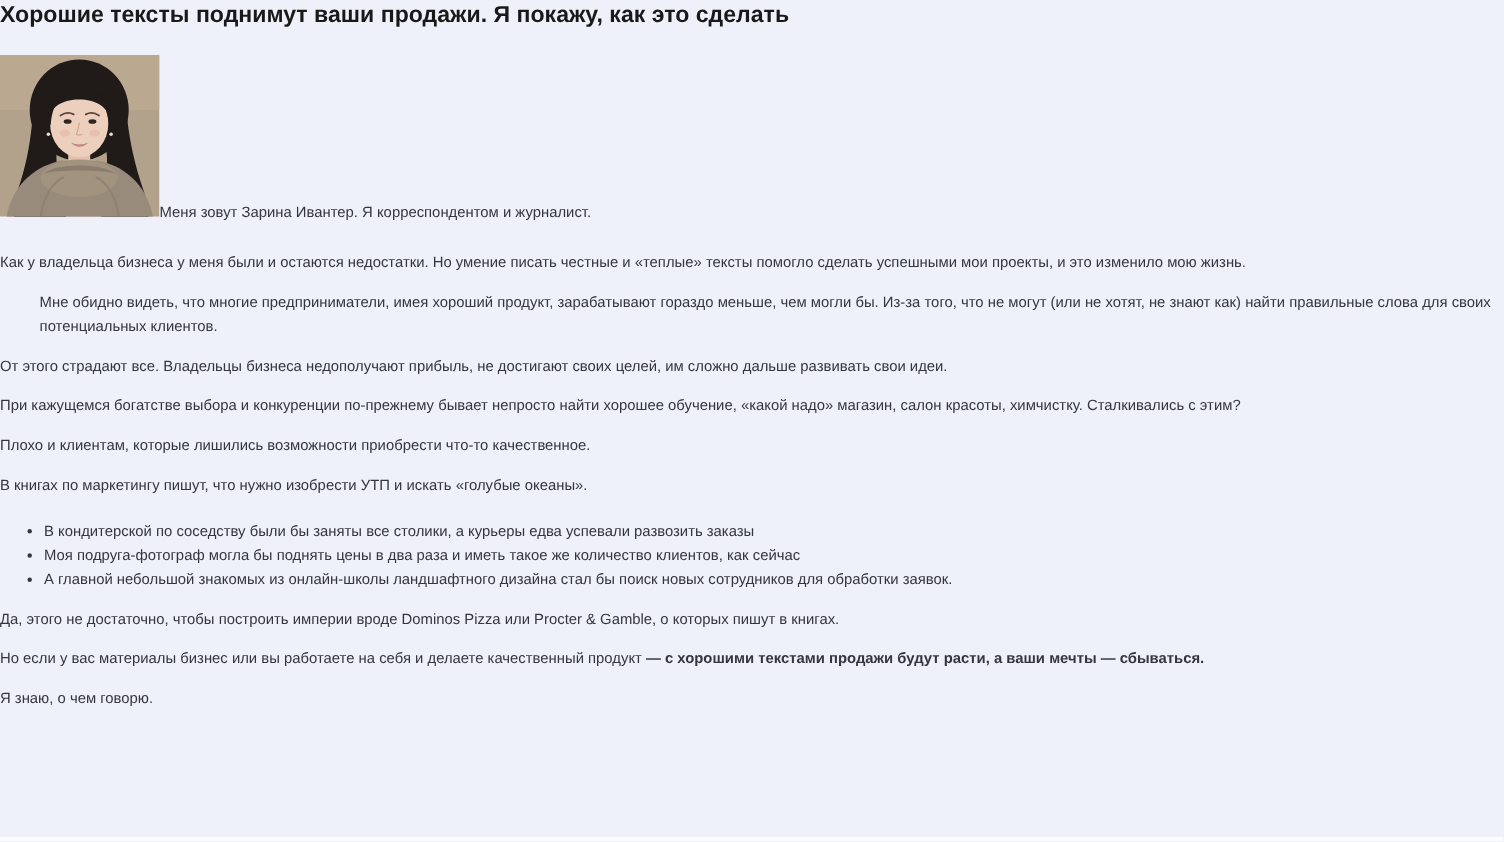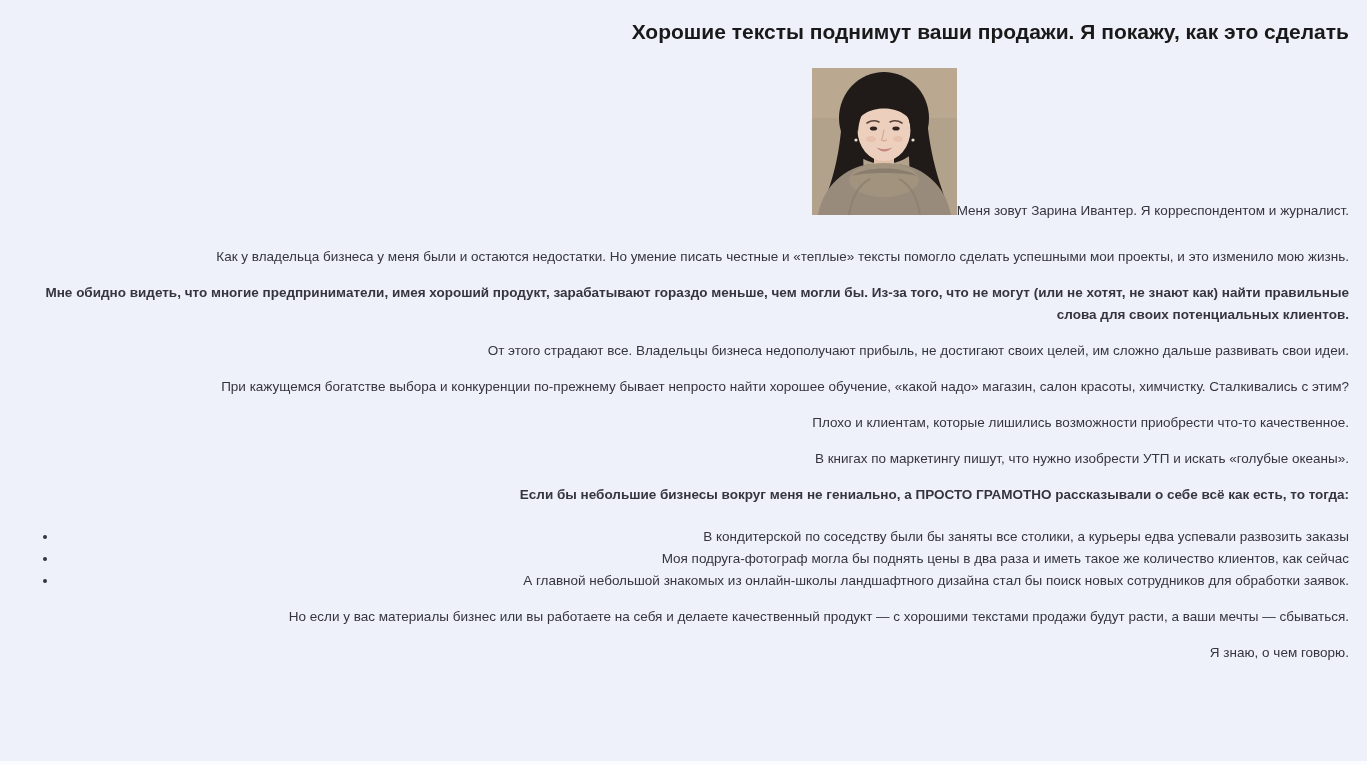--- a/index.html
+++ b/index.html
@@ -6,38 +6,37 @@
   body {
     font-family: "Liberation Sans", "DejaVu Sans", sans-serif;
     background: #e9edf6;
   }
   .viewport {
     position: relative;
     width: 1367px;
     height: 765px;
     overflow: hidden;
     background: #eef1f9;
-    padding: 18px;
+    padding: 0;
     box-sizing: border-box;
     color: #35353f;
     font-size: 13.5px;
-    text-align: right;
   }
   .page-title {
     font-size: 21px;
     line-height: 23px;
     font-weight: bold;
     color: #191919;
     margin: 2px 0 25px 0;
   }
   p {
     margin: 14px 0;
     line-height: 22px;
   }
-  p.bold { font-weight: bold; }
+  p.bold { font-weight: normal; margin-left: 36px; }
   .photo-line {
     margin: 0 0 24px 0;
   }
   .photo-frame {
     display: inline-block;
     width: 145px;
     height: 147px;
     vertical-align: baseline;
     line-height: 0;
   }
@@ -110,27 +109,27 @@
 
   <p>От этого страдают все. Владельцы бизнеса недополучают прибыль, не достигают своих целей, им сложно дальше развивать свои идеи.</p>
 
   <p>При кажущемся богатстве выбора и конкуренции по-прежнему бывает непросто найти хорошее обучение, «какой надо» магазин, салон красоты, химчистку. Сталкивались с этим?</p>
 
   <p>Плохо и клиентам, которые лишились возможности приобрести что-то качественное.</p>
 
   <p>В книгах по маркетингу пишут, что нужно изобрести УТП и искать «голубые океаны».</p>
 
 
-  <p class="bold">Если бы небольшие бизнесы вокруг меня не гениально, а ПРОСТО ГРАМОТНО рассказывали о себе всё как есть, то тогда:</p>
 
   <ul class="benefits">
     <li>В кондитерской по соседству были бы заняты все столики, а курьеры едва успевали развозить заказы</li>
     <li>Моя подруга-фотограф могла бы поднять цены в два раза и иметь такое же количество клиентов, как сейчас</li>
     <li>А главной небольшой знакомых из онлайн-школы ландшафтного дизайна стал бы поиск новых сотрудников для обработки заявок.</li>
   </ul>
 
+  <p>Да, этого не достаточно, чтобы построить империи вроде Dominos Pizza или Procter &amp; Gamble, о которых пишут в книгах.</p>
 
-  <p><span>Но если у вас материалы бизнес или вы работаете на себя и делаете качественный продукт </span><span class="bold" style="font-weight:normal">— с хорошими текстами продажи будут расти, а ваши мечты — сбываться.</span></p>
+  <p><span>Но если у вас материалы бизнес или вы работаете на себя и делаете качественный продукт </span><span class="bold" style="font-weight:bold">— с хорошими текстами продажи будут расти, а ваши мечты — сбываться.</span></p>
 
   <p>Я знаю, о чем говорю.</p>
 
   <div class="bottom-strip"></div>
 </div>
 
 </body></html>

